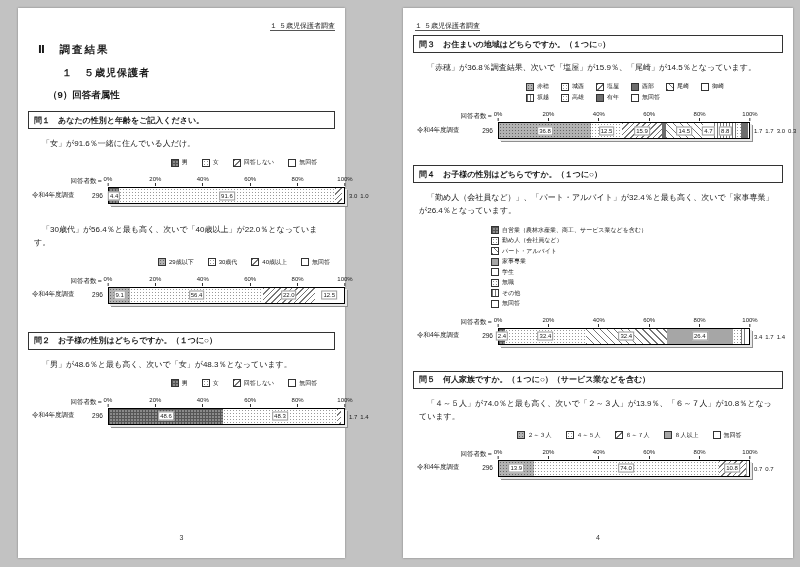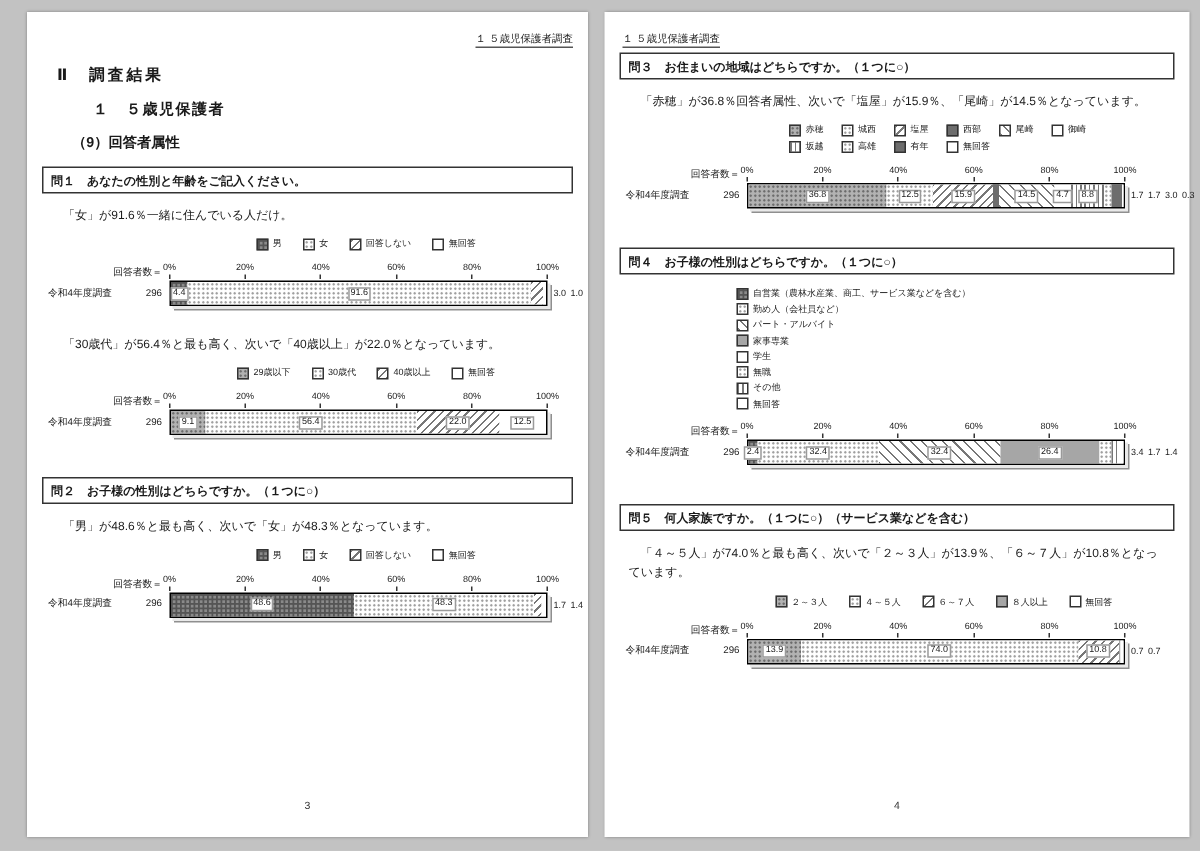--- a/index.html
+++ b/index.html
@@ -1,19 +1,19 @@
 <!DOCTYPE html>
 <html><head>
 <meta charset="utf-8">
 <style>
   html,body{margin:0;padding:0;}
   body{width:800px;height:567px;background:#c9c9c9;font-family:"Liberation Sans","DejaVu Sans",sans-serif;color:#1a1a1a;overflow:hidden;}
   .sheet{position:relative;width:800px;height:567px;background:#c2c2c2;}
   .page{position:absolute;top:8px;bottom:9px;background:#ffffff;box-shadow:0 0 2px rgba(0,0,0,.35);}
-  .page-left{left:18px;width:374px;}
+  .page-left{left:18px;width:327px;}
   .page-right{left:403px;width:390px;}
 
   .hdr{font-size:7px;color:#222;margin-top:13px;}
   .hdr span{border-bottom:1px solid #555;padding-bottom:1px;}
   .hdr-right{text-align:right;padding-right:10px;}
   .hdr-left{text-align:left;padding-left:12px;}
 
   .h1{font-size:10.5px;font-weight:bold;margin:12px 0 0 20px;letter-spacing:2px;}
   .h2{font-size:10px;font-weight:bold;margin:9px 0 0 44px;letter-spacing:1px;}
   .h3{font-size:9.5px;font-weight:bold;margin:9px 0 0 30px;}
@@ -306,21 +306,21 @@
         </div>
       </div>
 
     <div class="page-num">3</div>
   </div>
 
   <div class="page page-right">
     <div class="hdr hdr-left"><span>１ ５歳児保護者調査</span></div>
 
     <div class="qbox" style="margin-top:4px">問３　お住まいの地域はどちらですか。（１つに○）</div>
-    <p class="summary">　「赤穂」が36.8％回答者属性、次いで「塩屋」が15.9％、「尾崎」が14.5％となっています。</p>
+    <p class="summary">　「赤穂」が36.8％調査結果、次いで「塩屋」が15.9％、「尾崎」が14.5％となっています。</p>
     <div class="chart">
         <div class="legend wrapped">
           <div class="lg-row">
             <span class="lg-item">
               <span class="sw pat-dots-dark"></span>
               <span class="lg-label">赤穂</span>
             </span>
             <span class="lg-item">
               <span class="sw pat-dots-light"></span>
               <span class="lg-label">城西</span>
@@ -427,20 +427,21 @@
                 <span>3.0</span>
                 <span>0.3</span>
               </div>
             </div>
           </div>
         </div>
       </div>
 
     <div style="height:16px"></div>
     <div class="qbox">問４　お子様の性別はどちらですか。（１つに○）</div>
+    <p class="summary">　「勤め人（会社員など）」、「パート・アルバイト」が32.4％と最も高く、次いで「家事専業」が26.4％となっています。</p>
     <div class="chart">
         <div class="legend col">
           <div class="lg-row">
             <span class="lg-item">
               <span class="sw pat-grid-dark"></span>
               <span class="lg-label">自営業（農林水産業、商工、サービス業などを含む）</span>
             </span>
           </div>
           <div class="lg-row">
             <span class="lg-item">

